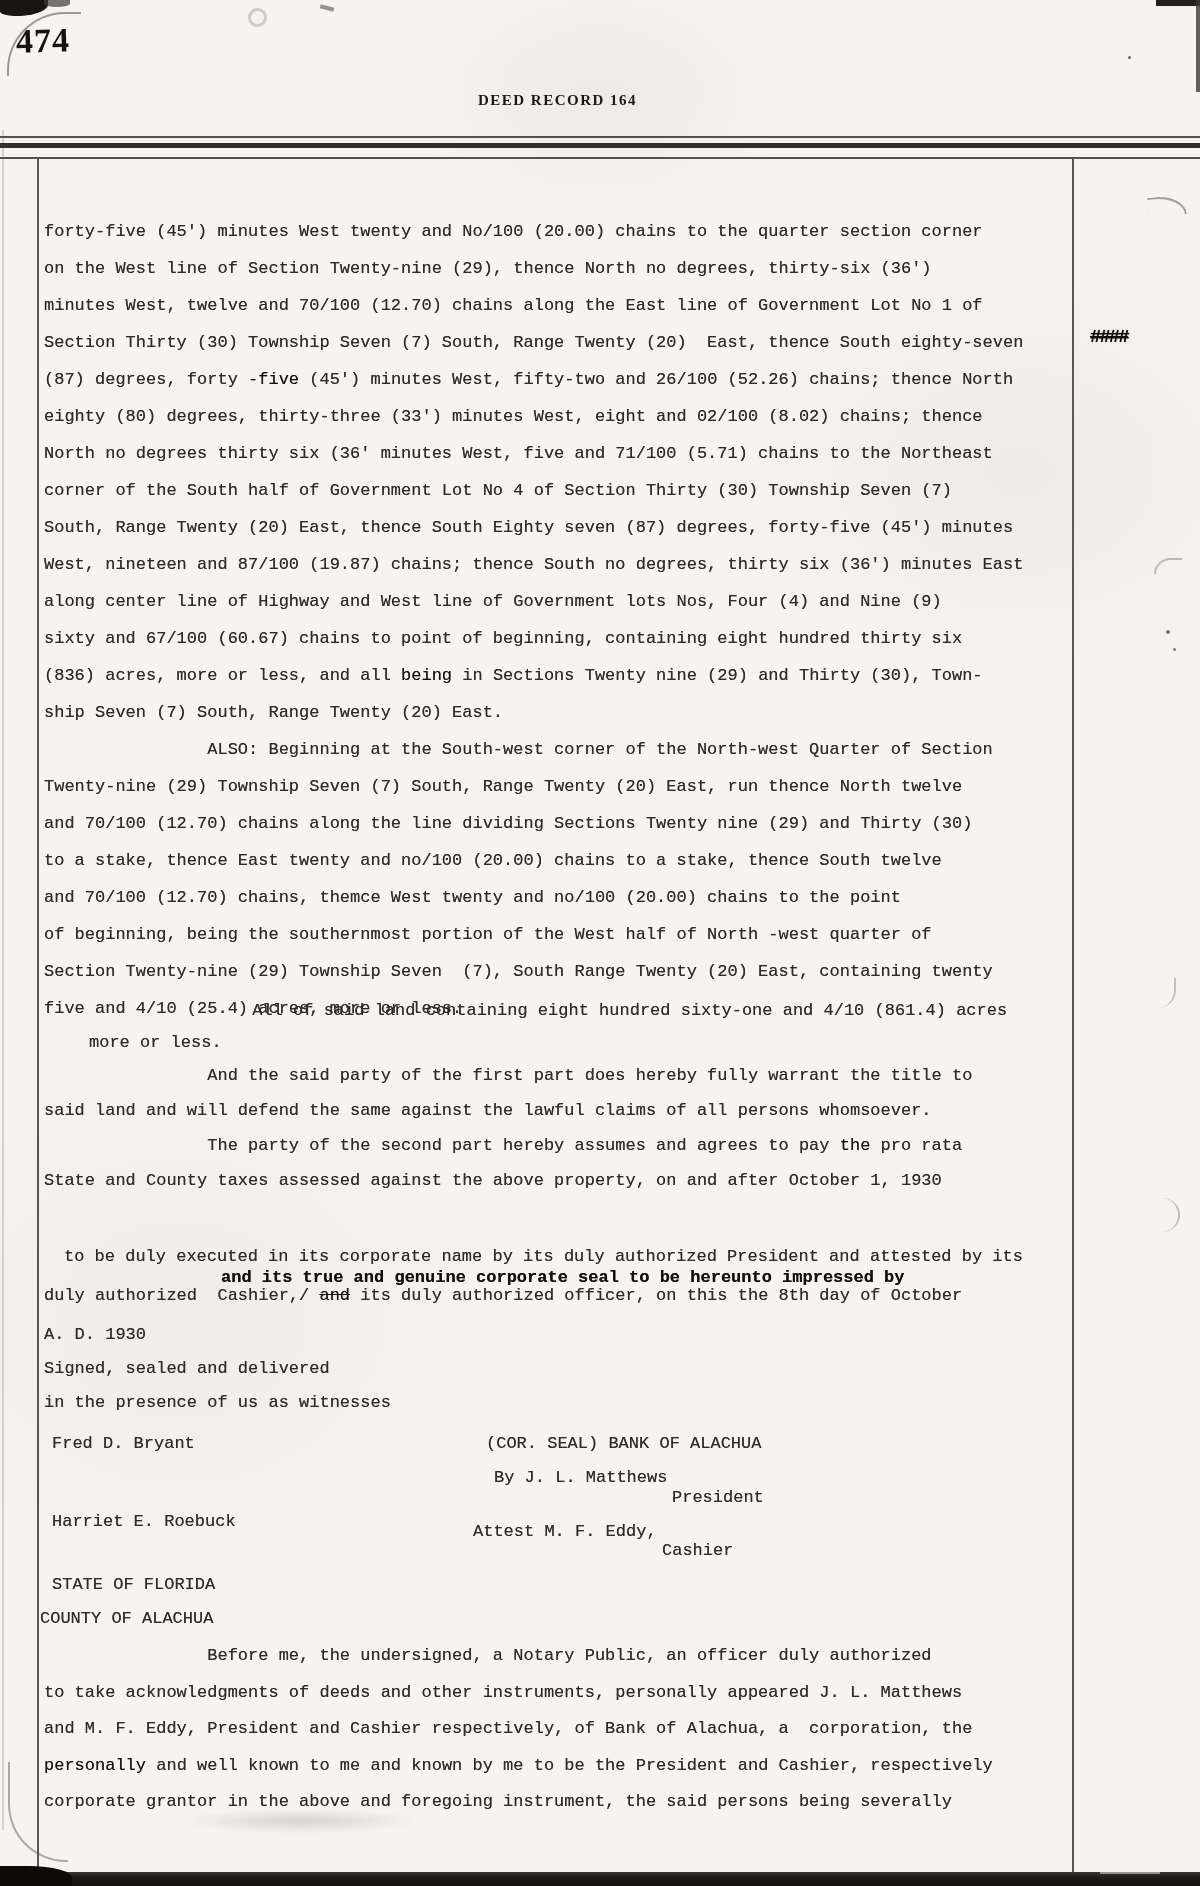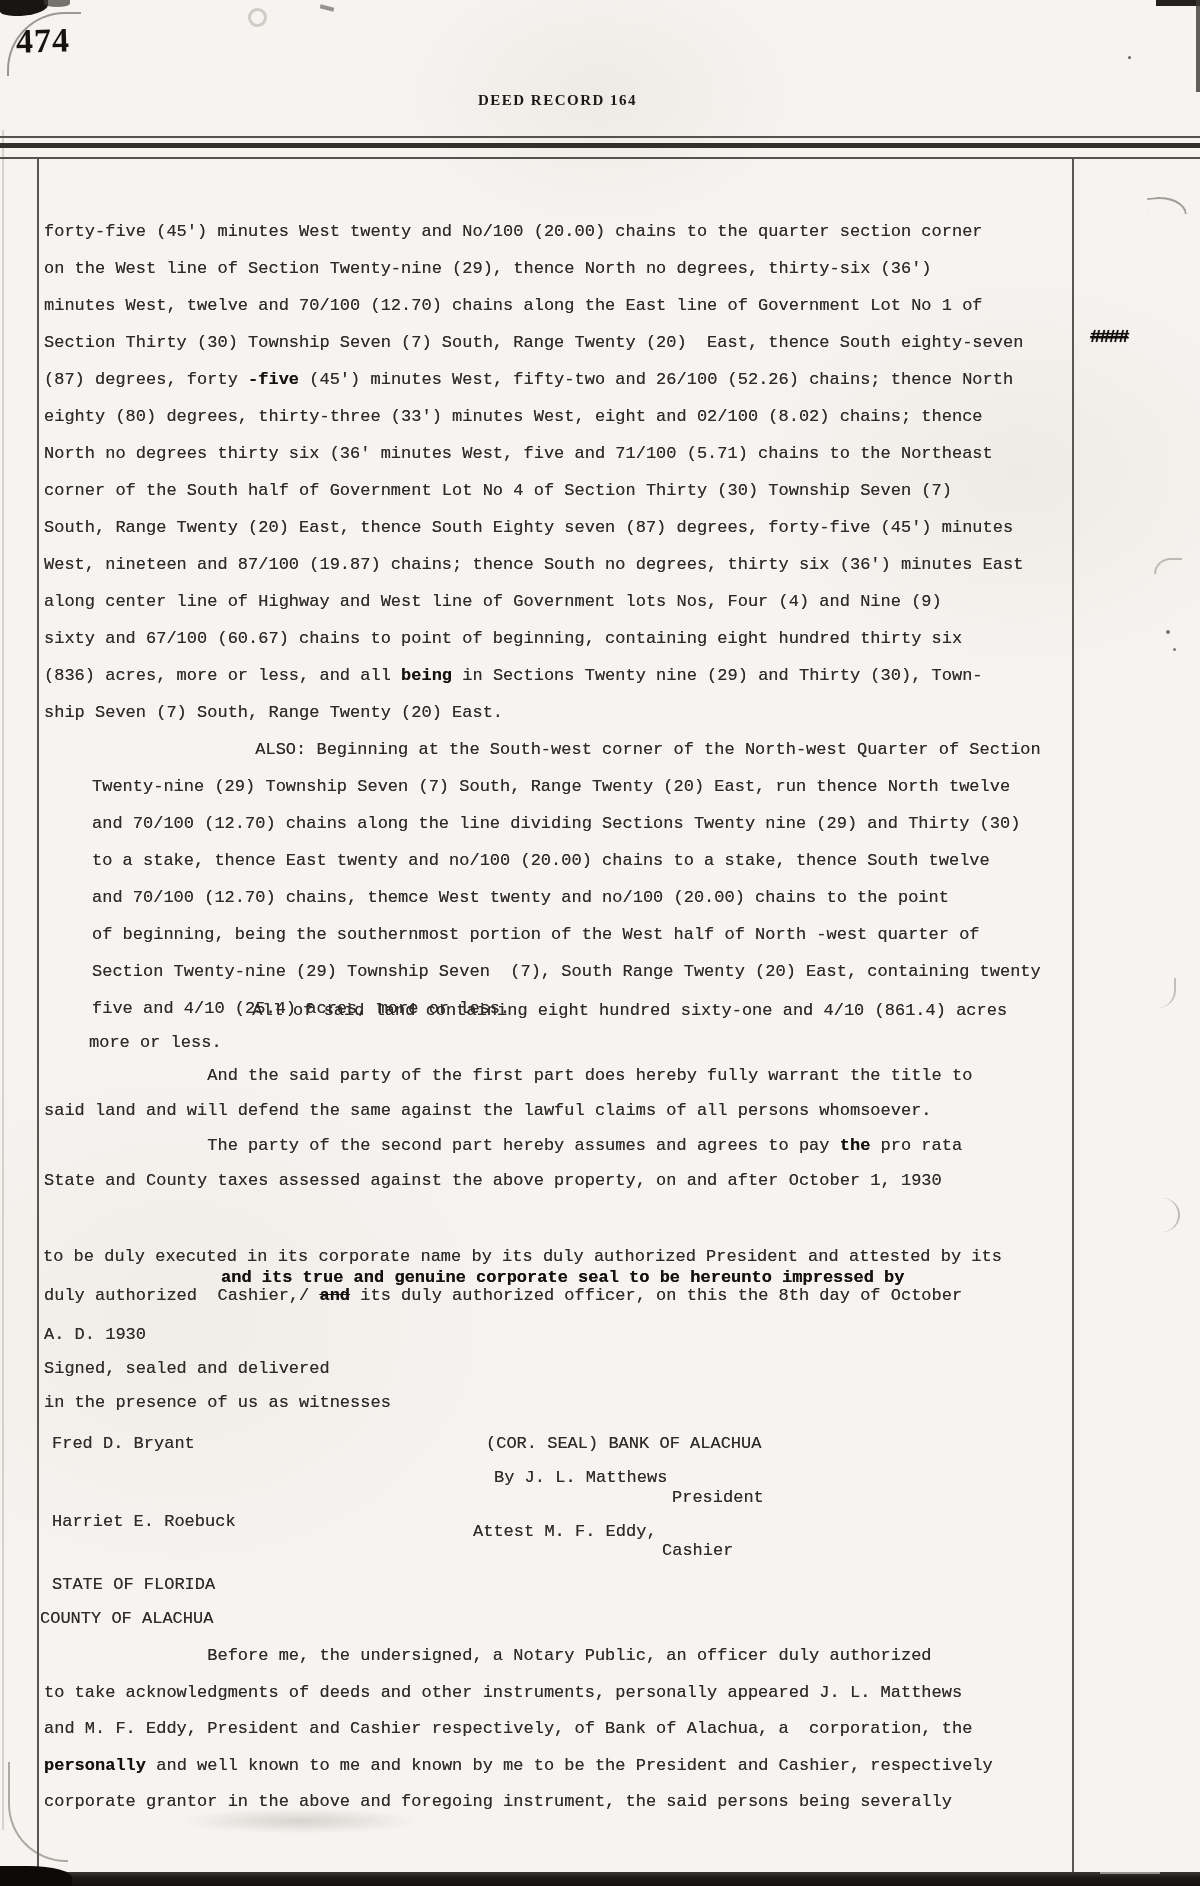--- a/index.html
+++ b/index.html
@@ -30,27 +30,27 @@
   .rule-h{position:absolute;left:0;right:0;}
   .rh1{top:136px;height:2px;background:#55524d;}
   .rh2{top:143px;height:5px;background:#33302c;}
   .rh3{top:157px;height:2px;background:#55524d;}
   .rule-v{position:absolute;top:159px;bottom:0;width:2px;background:#5a5752;}
   .rv-left{left:37px;}
   .rv-right{left:1072px;}
   
   .tblock{position:absolute;left:44px;font-size:17px;}
   .tline{white-space:pre;text-shadow:0 0 .5px rgba(30,28,26,.65);}
-  .b{font-weight:bold;color:#141210;}
+  .b{font-weight:normal;color:#141210;}
   .s{text-decoration:line-through;}
   .blk-description{top:213px;}  .blk-description .tline{line-height:37px;}
-  .blk-also{top:731px;margin-left:48px;}         .blk-also .tline{line-height:37px;}
+  .blk-also{top:731px;}         .blk-also .tline{line-height:37px;}
   .blk-total{top:995px;margin-left:45px;}        .blk-total .tline{line-height:32px;}
   .blk-covenants{top:1058px;}   .blk-covenants .tline{line-height:35px;}
-  .line-executed{position:absolute;left:43px;top:1247px;font-size:17px;white-space:pre;text-shadow:0 0 .5px rgba(30,28,26,.65);}
+  .line-executed{position:absolute;left:64px;top:1247px;font-size:17px;white-space:pre;text-shadow:0 0 .5px rgba(30,28,26,.65);}
   .line-insertion{position:absolute;left:221px;top:1268px;font-size:17px;font-weight:bold;color:#141210;white-space:pre;text-shadow:0 0 .6px rgba(20,18,16,.8);}
   .blk-cashier{top:1285px;}     .blk-cashier .tline{line-height:22px;}
   .blk-closing{top:1318px;}     .blk-closing .tline{line-height:34px;}
   .blk-notary{top:1638px;}      .blk-notary .tline{line-height:36.5px;}
   .sig{position:absolute;font-size:17px;white-space:pre;text-shadow:0 0 .5px rgba(30,28,26,.65);}
   .sig-witness1{left:52px;top:1434px;}
   .sig-seal{left:486px;top:1434px;}
   .sig-witness2{left:52px;top:1468px;margin-top:44px;}
   .sig-by{left:494px;top:1468px;}
   .sig-president{left:672px;top:1488px;}

